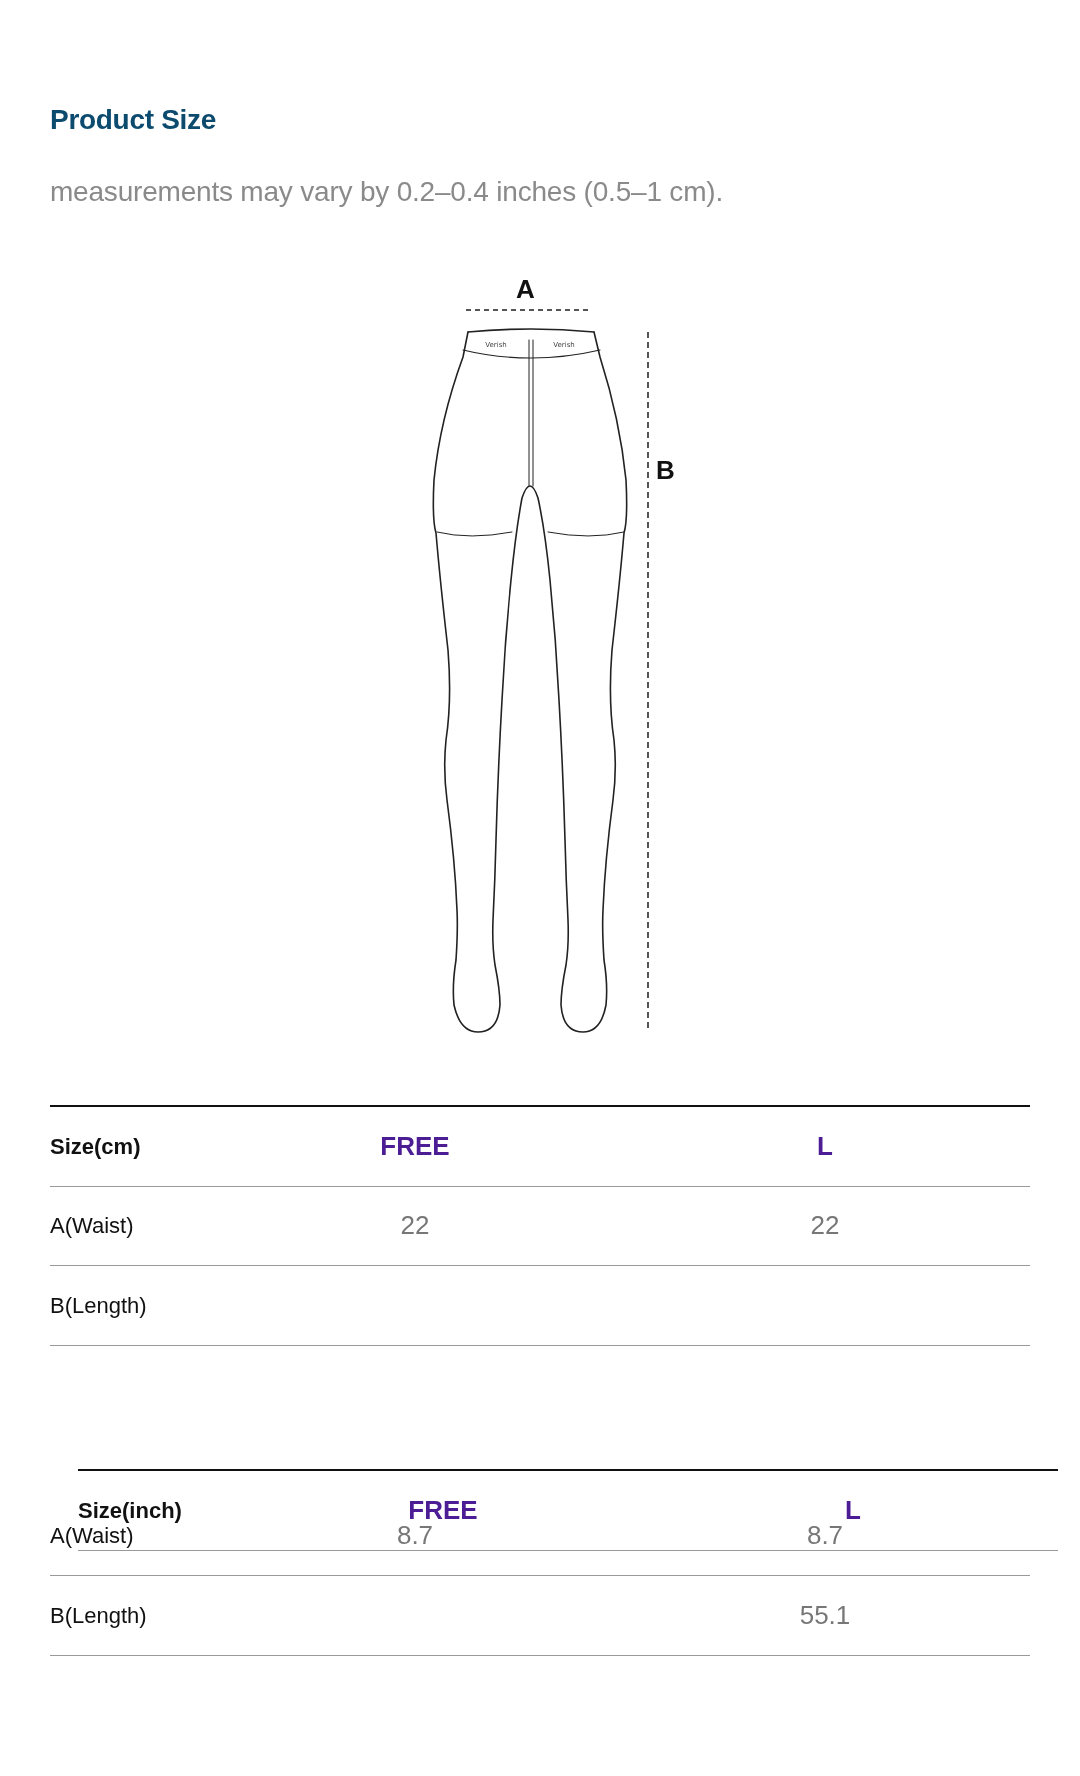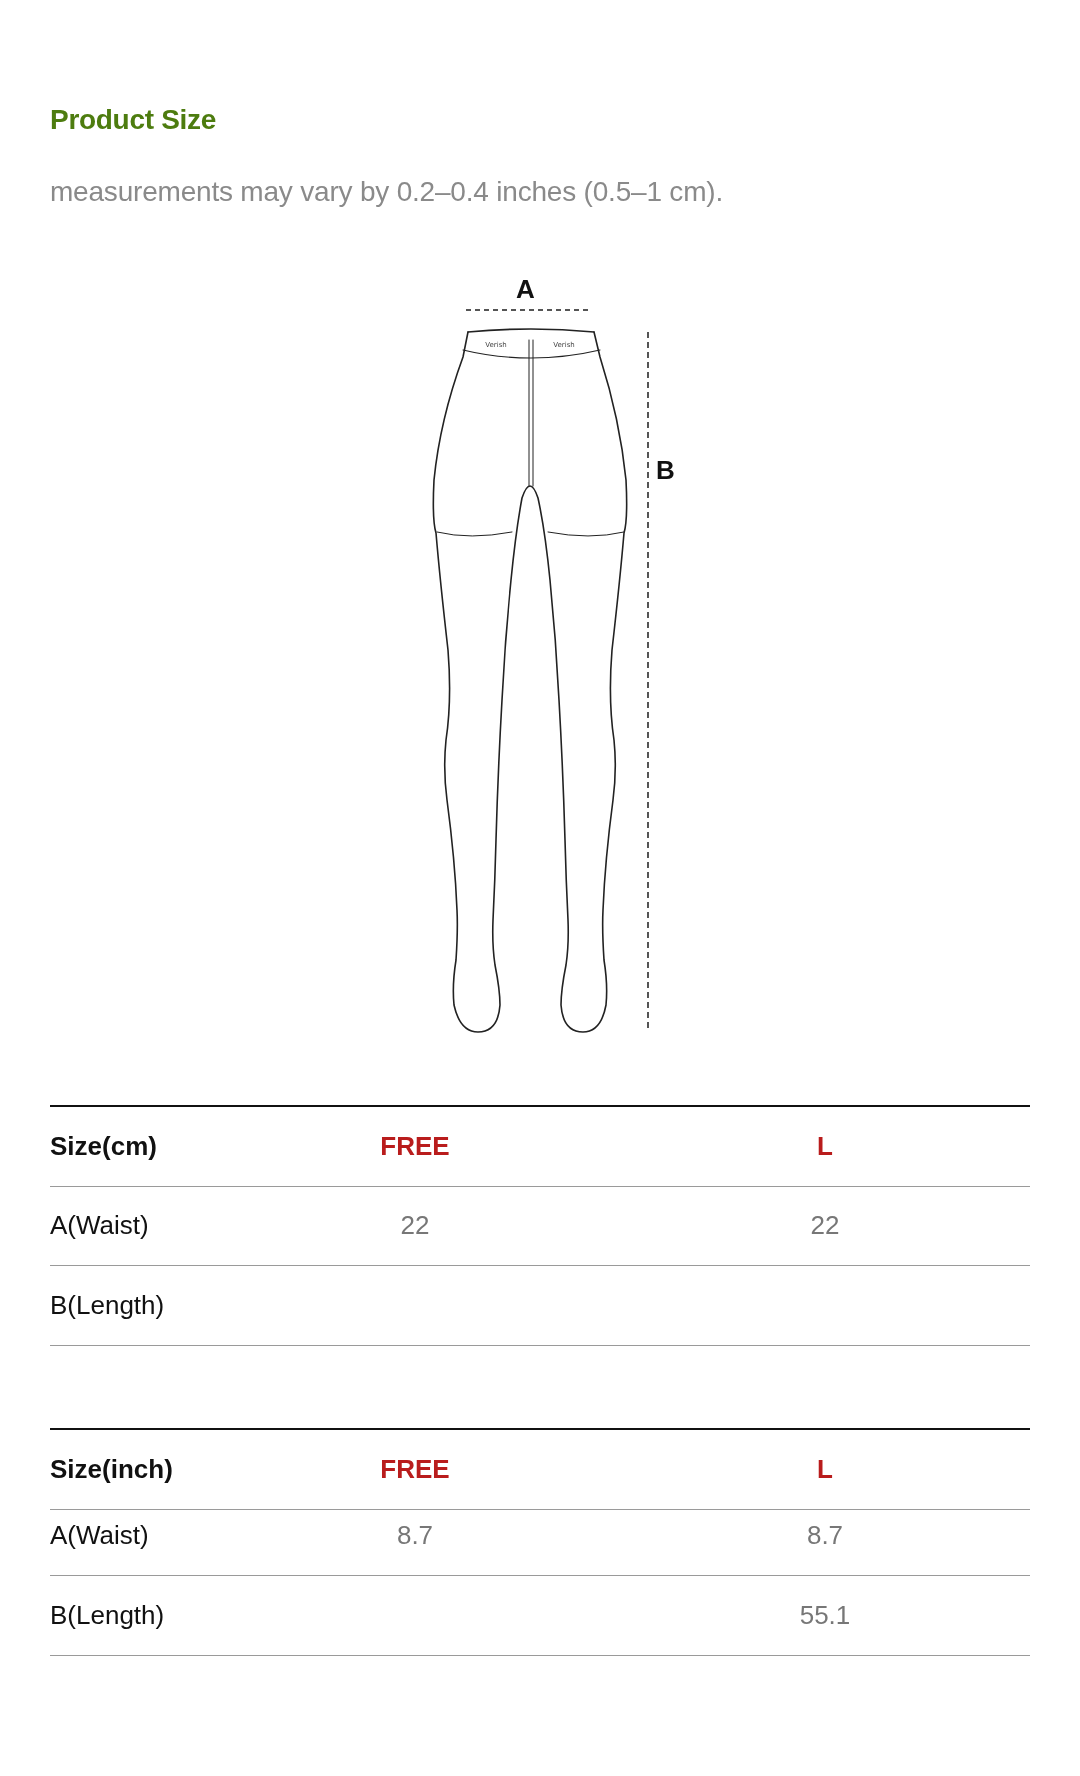--- a/index.html
+++ b/index.html
@@ -2,37 +2,37 @@
 <html><head>
   <meta charset="utf-8">
   <style>
     html, body { margin: 0; padding: 0; background: #ffffff; }
     body {
       width: 1080px; height: 1776px; position: relative; overflow: hidden;
       font-family: "Liberation Sans", "DejaVu Sans", sans-serif; color: #111;
     }
     .title {
       position: absolute; left: 50px; top: 104px;
-      font-size: 28px; font-weight: 700; letter-spacing: -0.3px; color: #4d7c0f;
+      font-size: 28px; font-weight: 700; letter-spacing: -0.3px; color: #0c4a6e;
     }
     .subtitle {
       position: absolute; left: 50px; top: 176px;
       font-size: 28px; color: #8a8a8a; letter-spacing: -0.2px;
     }
     .figure { position: absolute; left: 0; top: 0; width: 1080px; height: 1080px; }
     .fig-label { position: absolute; font-size: 26px; font-weight: 700; color: #111; }
     .cell { position: absolute; top: 0; height: 100%; display: flex; align-items: center; }
     .t-row { position: absolute; left: 50px; width: 980px; height: 79px; border-bottom: 1.5px solid #9a9a9a; }
     .t-row.head { border-top: 2px solid #111; }
-    .t-row .lbl { left: 0; font-size: 26px; color: #111; }
+    .t-row .lbl { left: 0; font-size: 22px; color: #111; }
     .t-row.head .lbl { font-weight: 700; }
     .t-row .v { font-size: 26px; width: 160px; justify-content: center; }
     .t-row .v.free { left: 285px; }
     .t-row .v.l { left: 695px; }
-    .t-row.head .v { font-weight: 700; color: #b91c1c; }
+    .t-row.head .v { font-weight: 700; color: #4c1d95; }
     .t-row.data .v { color: #777777; }
   </style>
 </head>
 <body>
 
 <div class="title">Product Size</div>
 <div class="subtitle">measurements may vary by 0.2–0.4 inches (0.5–1 cm).</div>
 
 <div class="figure">
   <svg width="1080" height="1080" viewBox="0 0 1080 1080" xmlns="http://www.w3.org/2000/svg">
@@ -72,21 +72,21 @@
     <div class="cell lbl">A(Waist)</div>
     <div class="cell v free">22</div>
     <div class="cell v l">22</div>
   </div>
   <div class="t-row data" style="top:1266px;">
     <div class="cell lbl">B(Length)</div>
   </div>
 </div>
 
 <div>
-  <div class="t-row head" style="top:1428px;">
+  <div class="t-row head" style="top:1469px;margin-left:28px;">
     <div class="cell lbl">Size(inch)</div>
     <div class="cell v free">FREE</div>
     <div class="cell v l">L</div>
   </div>
   <div class="t-row data" style="top:1496px;">
     <div class="cell lbl">A(Waist)</div>
     <div class="cell v free">8.7</div>
     <div class="cell v l">8.7</div>
   </div>
   <div class="t-row data" style="top:1576px;">

